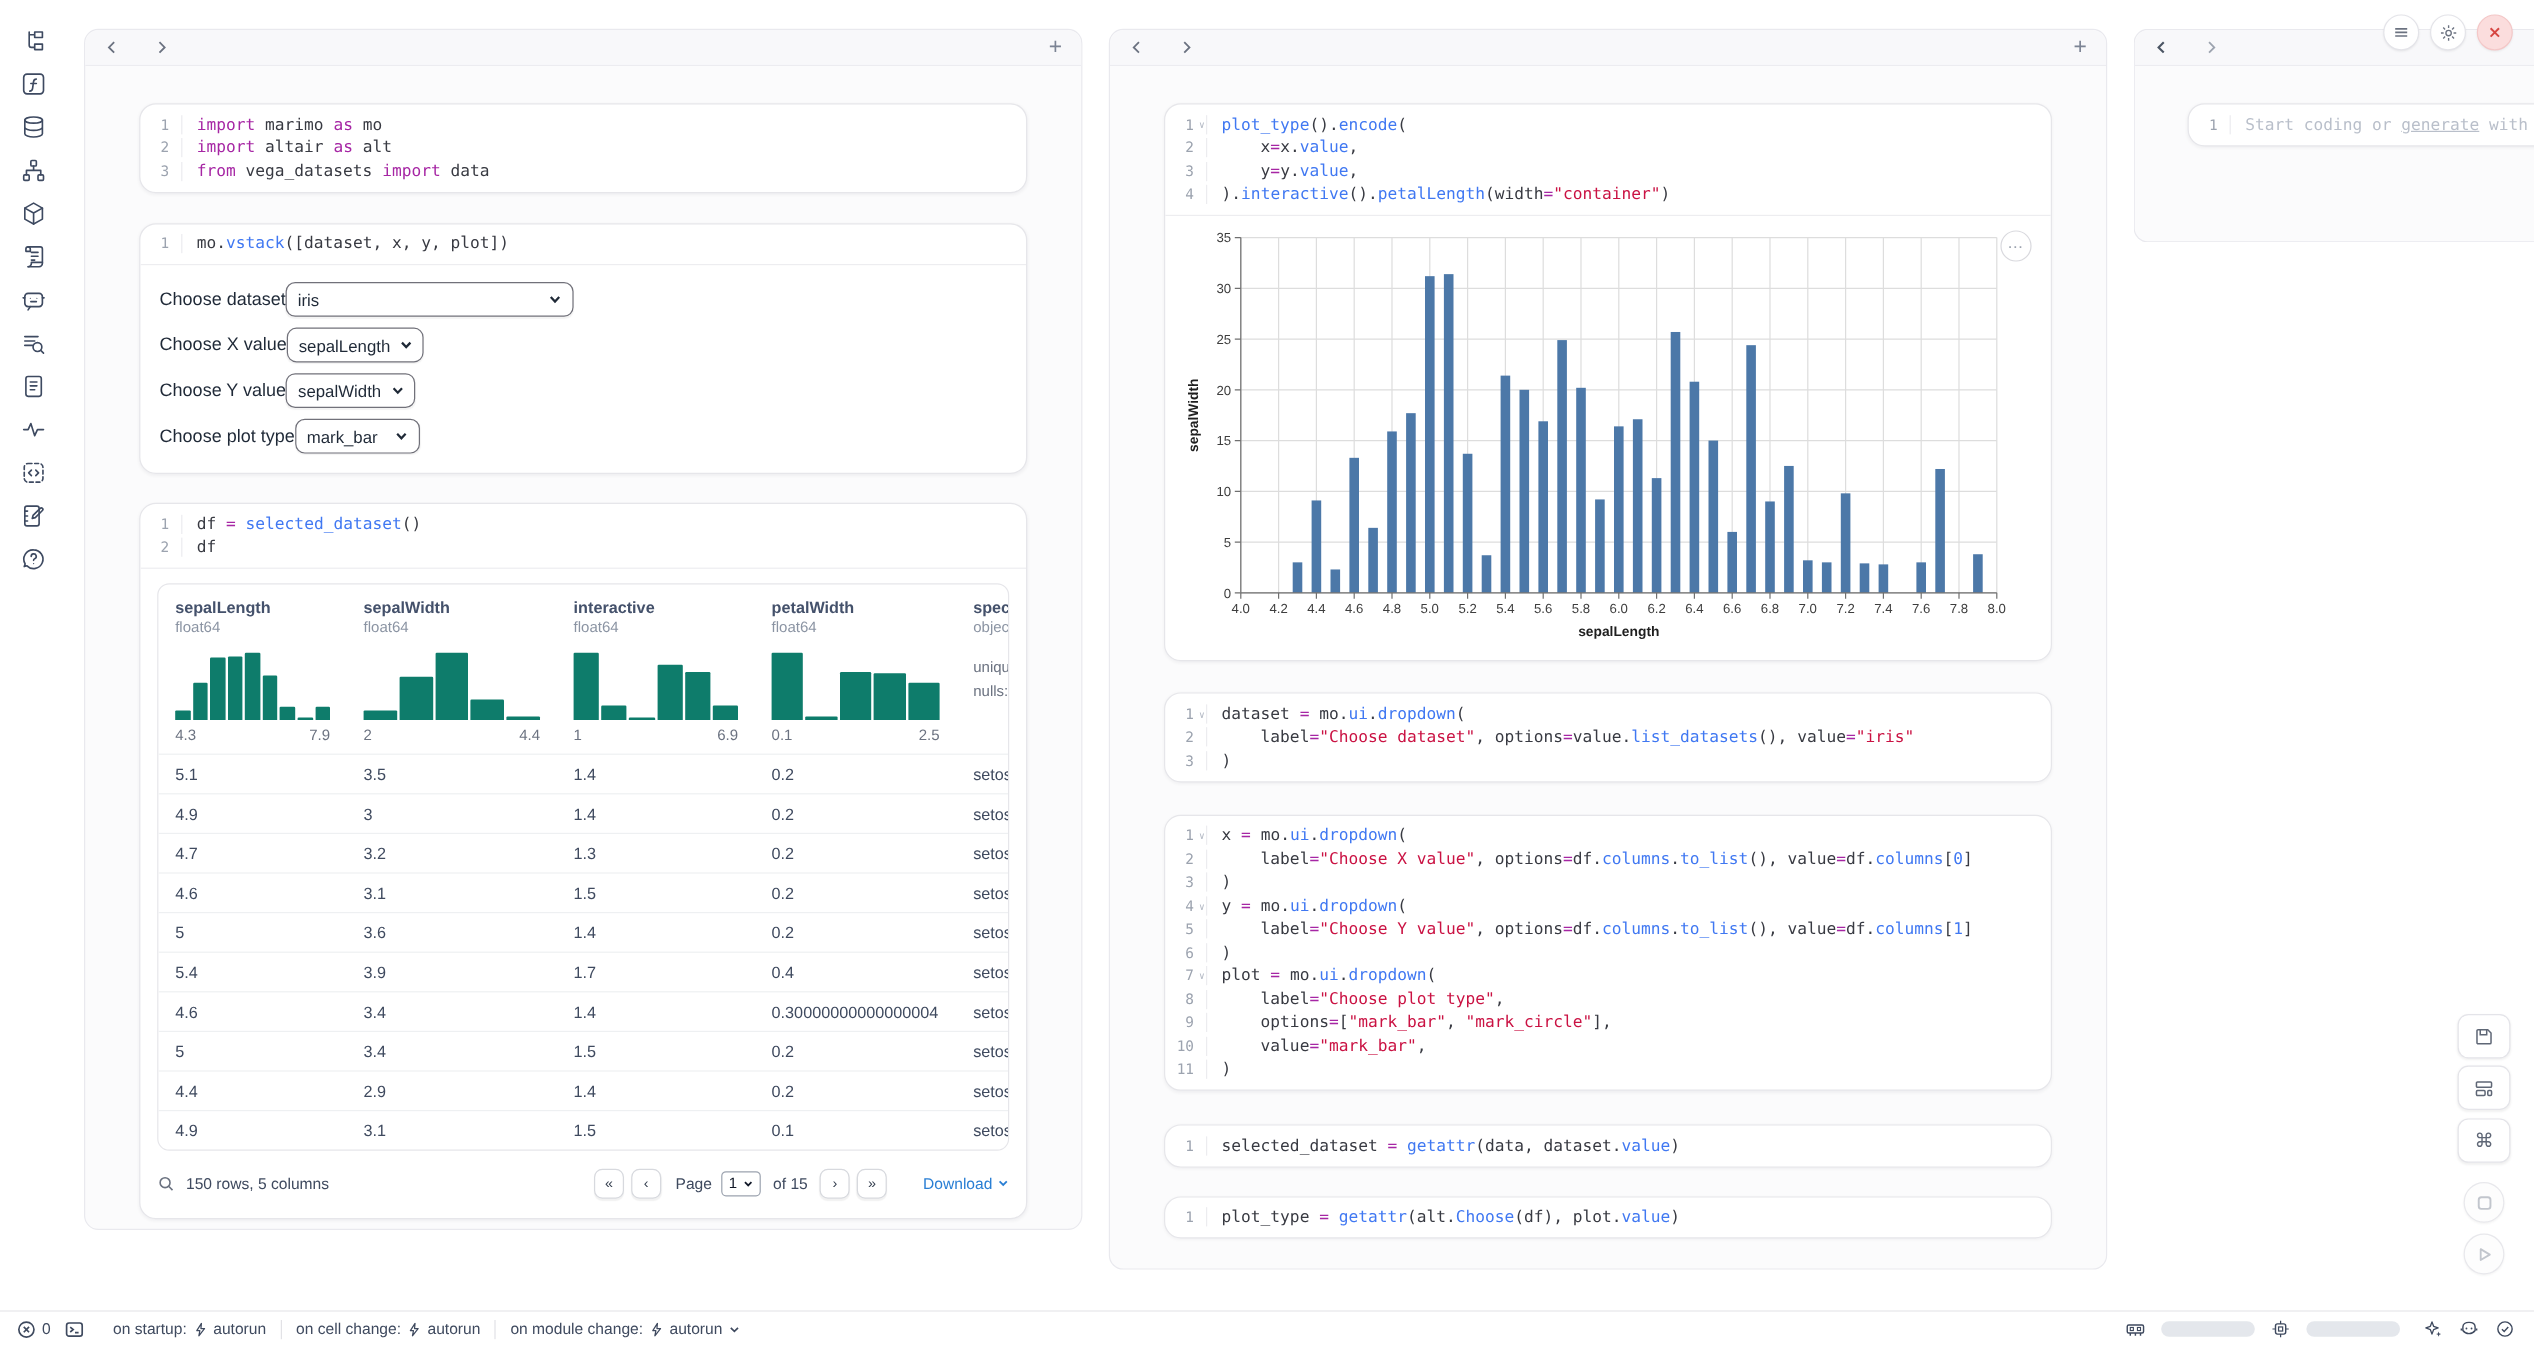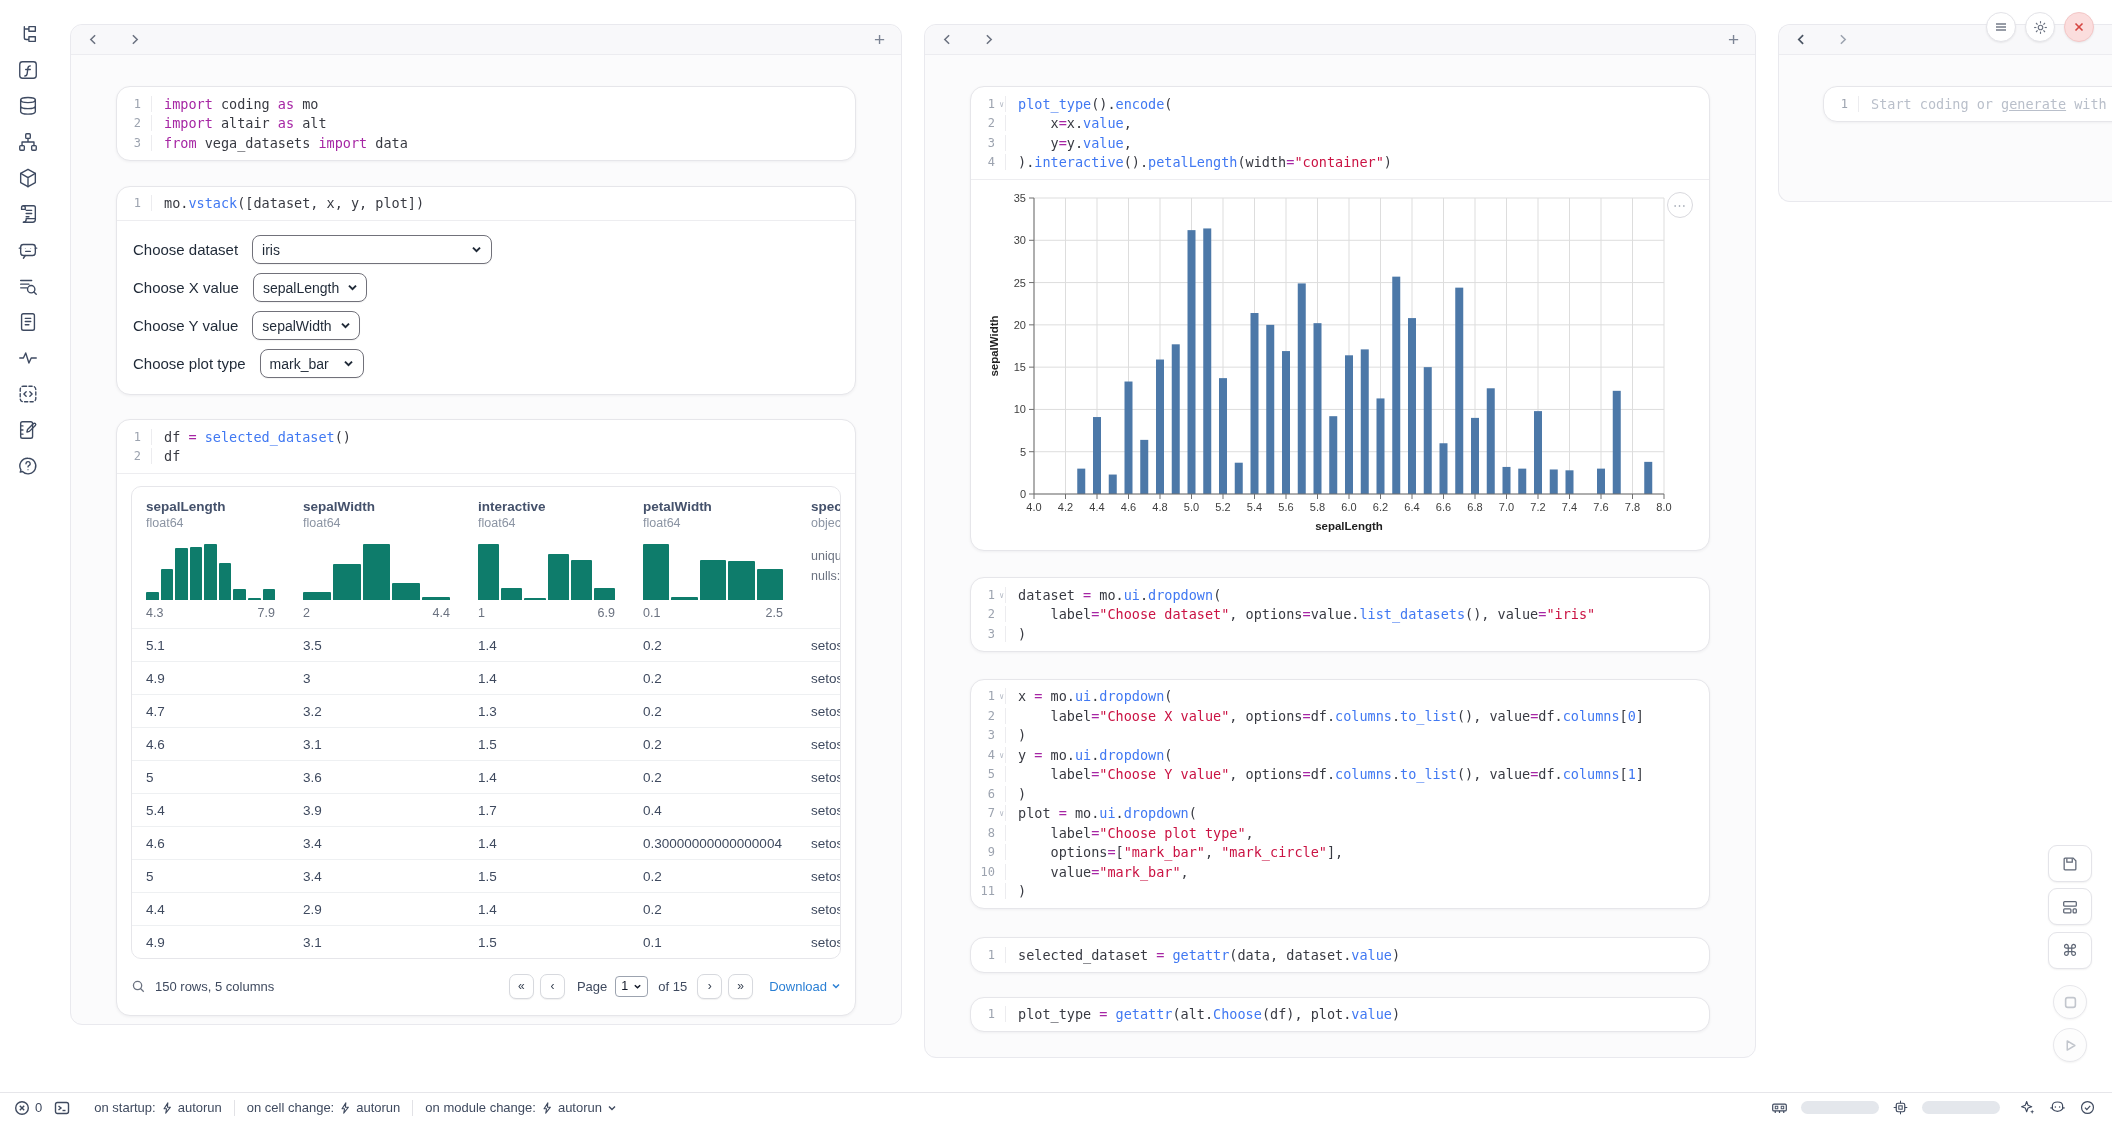--- a/index.html
+++ b/index.html
@@ -33,21 +33,21 @@
   .code-line .ln .fold{position:absolute;right:1px;top:3px;font-size:8px;color:#b3b9c4;}
   .code-line .ct{border-left:1px solid #ececef;padding-left:12px;white-space:pre;color:#383a42;}
   .kw{color:#a626a4;} .fn{color:#4078f2;} .str{color:#ca1243;} .op{color:#a626a4;} .num{color:#4078f2;}
   .ph{color:#b9bfca;text-align:center;} .phu{color:#b9bfca;text-decoration:underline;}
   .out{border-top:1px solid #ededf0;}
 
   
   .controls{padding:14px 16px 16px;}
   .ctl-row{display:flex;align-items:center;margin-bottom:9px;}
   .ctl-row:last-child{margin-bottom:0;}
-  .ctl-label{font-size:15px;color:#1f2937;margin-right:14px;}
+  .ctl-label{font-size:15px;color:#1f2937;margin-right:0;}
   .sel{height:29px;border:1px solid #71717a;border-radius:8px;background:#fff;display:flex;align-items:center;
     justify-content:space-between;padding:0 9px;font-size:14px;color:#1f2937;box-shadow:0 1px 1px rgba(0,0,0,.05);}
   .sel .sel-chev{margin-left:8px;display:flex;}
 
   
   .table-card{margin:12px 14px 10px;border:1px solid #e6e6ea;border-radius:10px;overflow:hidden;background:#fff;}
   .tgrid{display:grid;grid-template-columns:157px 175px 165px 168px minmax(0,1fr);}
   .thead{padding:12px 0 8px;}
   .th-cell{padding:0 14px;overflow:hidden;}
   .th-name{font-size:13.5px;font-weight:bold;color:#44516b;white-space:nowrap;}
@@ -60,21 +60,21 @@
   .trow .td{padding:0 14px;font-size:13.5px;color:#3f4a5f;display:flex;align-items:center;
     white-space:nowrap;overflow:hidden;}
   .tfoot{display:flex;align-items:center;margin:4px 14px 12px;height:34px;font-size:13px;color:#3f4a5f;}
   .tfoot .left{display:flex;align-items:center;gap:9px;}
   .tfoot .right{margin-left:auto;display:flex;align-items:center;gap:6px;}
   .pg-btn{width:25px;height:25px;border:1px solid #d7d9de;border-radius:7px;background:#fff;
     box-shadow:0 1px 1px rgba(0,0,0,.06);display:flex;align-items:center;justify-content:center;
     font-size:12px;color:#374151;cursor:pointer;}
   .pg-sel{border:1px solid #9ca3af;border-radius:4px;height:21px;padding:0 5px;display:flex;align-items:center;
     gap:5px;font-size:12.5px;color:#111827;background:#fff;}
-  .dl{color:#2a7fd4;font-size:13px;display:flex;align-items:center;gap:4px;margin-left:10px;cursor:pointer;}
+  .dl{color:#2a7fd4;font-size:13px;display:flex;align-items:center;gap:4px;margin-left:24px;cursor:pointer;}
 
   
   .chart-wrap{position:relative;padding:8px 0 12px;}
   .chart-actions{position:absolute;right:16px;top:12px;width:26px;height:26px;border-radius:50%;
     border:1px solid #d9d9de;color:#9ca3af;background:#fff;display:flex;align-items:center;
     justify-content:center;font-size:13px;letter-spacing:1px;}
 
   
   .circle-btn{position:absolute;width:30px;height:30px;border-radius:50%;background:#fff;
     border:1px solid #e4e4e9;box-shadow:0 1px 2px rgba(0,0,0,.07);display:flex;align-items:center;
@@ -198,21 +198,21 @@
           <polyline points="4.5,2 8.5,6 4.5,10" fill="none" stroke="#6b7280" stroke-width="1.4"></polyline>
         </svg>
       </span>
     <span class="spacer"></span>
     <span class="plus-btn">+</span>
   </div>
   <div class="cell" style="margin-top:31px;">
     <div class="code-block">
         <div class="code-line">
           <span class="ln">1</span>
-          <span class="ct"><span class="kw">import</span><span> coding </span><span class="kw">as</span><span> mo</span></span>
+          <span class="ct"><span class="kw">import</span><span> marimo </span><span class="kw">as</span><span> mo</span></span>
         </div>
         <div class="code-line">
           <span class="ln">2</span>
           <span class="ct"><span class="kw">import</span><span> altair </span><span class="kw">as</span><span> alt</span></span>
         </div>
         <div class="code-line">
           <span class="ln">3</span>
           <span class="ct"><span class="kw">from</span><span> vega_datasets </span><span class="kw">import</span><span> data</span></span>
         </div>
       </div>

